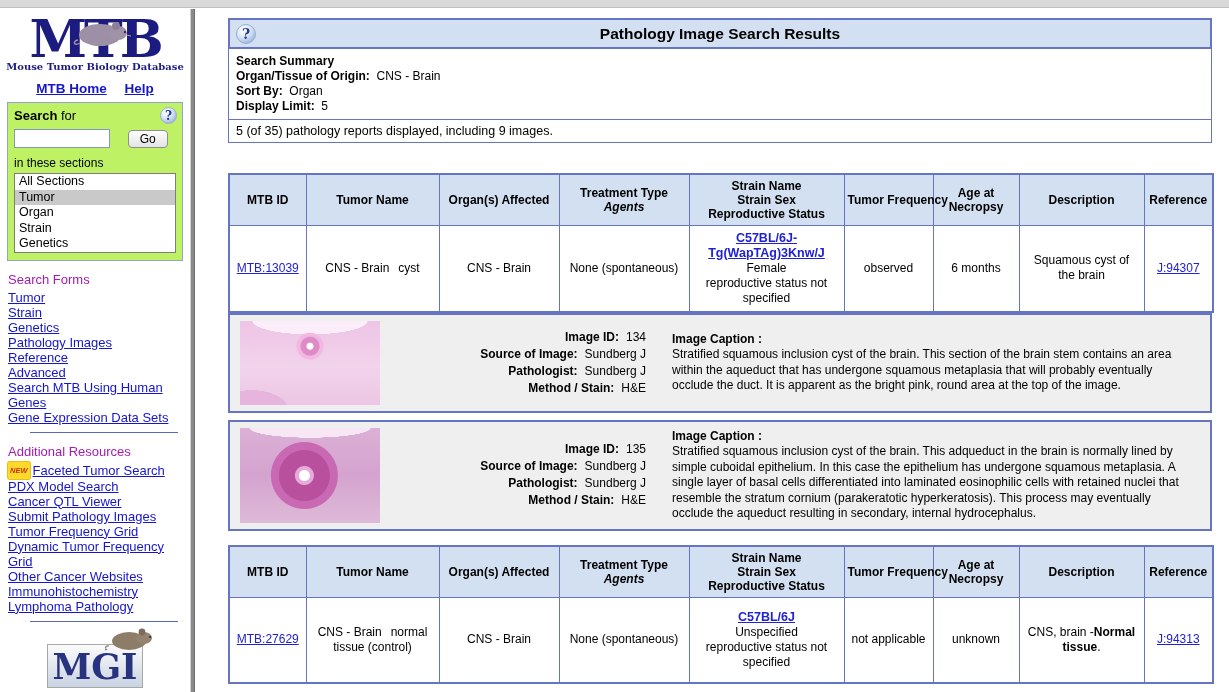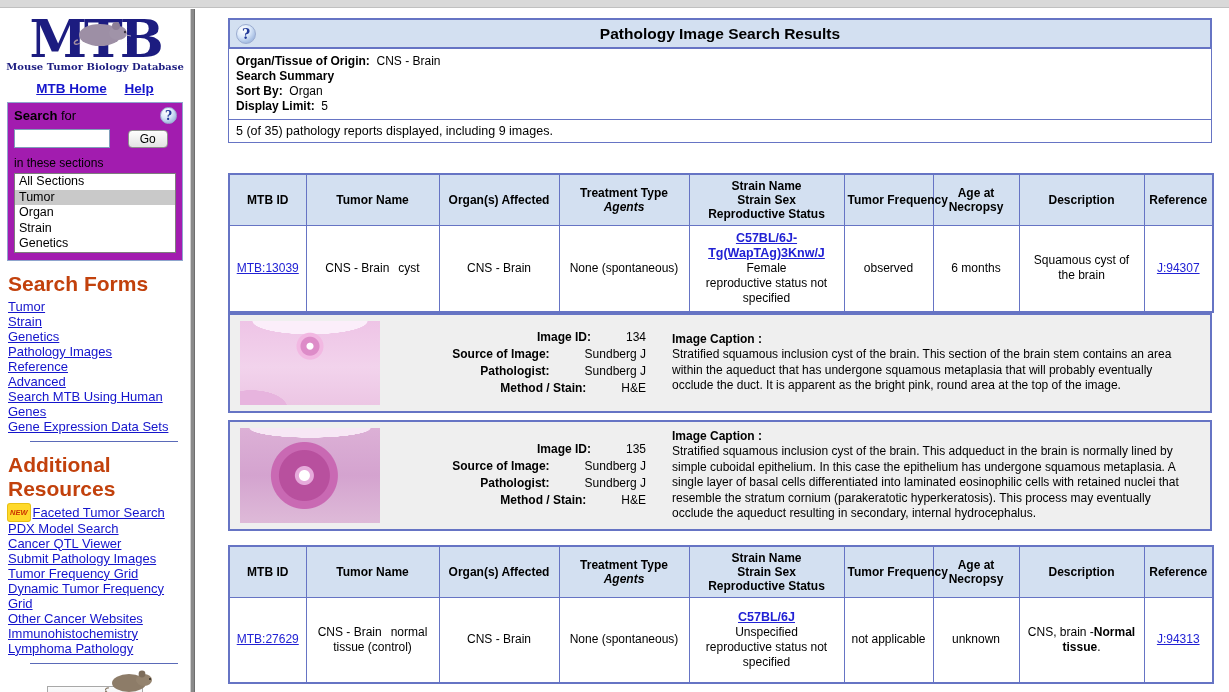--- a/index.html
+++ b/index.html
@@ -18,38 +18,38 @@
 
   .logo-wrap { position: relative; text-align: center; margin-top: 2px; }
   .logo-text { font-family: "DejaVu Serif", serif; font-weight: bold; color: #1c1c80;
     font-size: 52px; line-height: 56px; letter-spacing: -3px; }
   .logo-mouse { position: absolute; top: 6px; left: 72px; }
   .logo-sub { font-family: "DejaVu Serif", serif; font-weight: bold; color: #1c1c80;
     font-size: 10px; margin-top: -6px; }
   .home-help { text-align: center; margin: 9px 0 6px 0; font-size: 13.5px; font-weight: bold; }
   .home-help a { color: #1515cc; margin: 0 7px; }
 
-  .search-panel { margin: 4px 7px 0 7px; background: #a21caf; border: 1px solid #8fa5cd;
+  .search-panel { margin: 4px 7px 0 7px; background: #bef264; border: 1px solid #8fa5cd;
     padding: 5px 6px 7px 6px; position: relative; font-size: 13px; }
   .q-icon { display: inline-block; width: 17px; height: 17px; border-radius: 50%;
     background: radial-gradient(circle at 35% 28%, #ffffff, #dce9fa 40%, #a9c0e4 72%, #8fa9d6);
     border: 1px solid #9bacd0; color: #223a99; font-weight: bold; font-size: 12px;
     text-align: center; line-height: 16px; font-family: "DejaVu Serif", serif; }
   .search-panel .q-icon { position: absolute; right: 5px; top: 4px; }
   .search-row { margin-top: 6px; }
   .search-input { width: 96px; height: 19px; border: 1px solid #7f9db9; background: #fff;
     font-size: 12px; padding: 0 2px; }
   .go-btn { margin-left: 14px; font-size: 12px; padding: 1px 11px; border: 1px solid #8e8e8e;
     border-radius: 4px; background: linear-gradient(#fefefe, #e3e3e3); cursor: pointer; }
   .sections-label { margin-top: 8px; font-size: 12px; }
   .listbox { margin-top: 3px; background: #fff; border: 1px solid #7d7d7d; font-size: 12.5px; }
   .listbox .opt { padding: 0 4px; line-height: 15.5px; cursor: default; }
   .listbox .opt.selected { background: #c9c9c9; }
 
-  .side-heading { font-size: 21px; font-weight: bold; margin: 11px 0 3px 8px; color: #c2410c; }
+  .side-heading { font-size: 13px; font-weight: normal; margin: 11px 0 3px 8px; color: #a21caf; }
   .link-list { margin-left: 8px; width: 178px; font-size: 13px; line-height: 15px; }
   .link-list a { color: #1515cc; display: inline; }
   .link-list .row { margin: 0; }
   .divider { width: 148px; border-top: 1px solid #5a6ab8; margin: 7px 0 0 30px; }
 
   .new-badge { display: inline-block; background: #ffd92b; color: #cc3300; font-weight: bold;
     font-style: italic; font-size: 7.5px; padding: 1px 2px; border-radius: 2px;
     box-shadow: 0 0 0 1px #e8c012; margin-right: 3px; vertical-align: 2px; }
 
   .mgi-wrap { position: relative; width: 96px; margin: 22px auto 0 auto; }
@@ -93,21 +93,21 @@
       radial-gradient(ellipse 95px 22px at 50% 0%, #fbeefa 0 60%, rgba(0,0,0,0) 61%),
       radial-gradient(ellipse 60px 30px at 8% 104%, #e7b4de 0 60%, rgba(0,0,0,0) 61%),
       linear-gradient(180deg, #eec4e6 0%, #f2d3ec 55%, #ecc6e4 100%); }
   .thumb-135 { height: 95px; background:
       radial-gradient(circle at 46% 50%, #ffffff 0 5px, #e6aadb 6px 9px, #b8509e 10px 25px, #c969b3 26px 33px, rgba(0,0,0,0) 34px),
       radial-gradient(ellipse 100px 16px at 50% 0%, #f7e7f5 0 60%, rgba(0,0,0,0) 61%),
       linear-gradient(180deg, #dcb0d6 0%, #d4a3cf 50%, #debad8 100%); }
   .img-details { width: 252px; margin-left: 14px; font-size: 12px; line-height: 17px; flex: none; }
   .d-row { display: flex; justify-content: flex-end; }
   .d-lbl { width: 128px; text-align: right; font-weight: bold; padding-right: 7px; flex: none; }
-  .d-val { text-align: left; margin-left: 28px; }
+  .d-val { text-align: left; }
   .img-caption { flex: 1; margin-left: 26px; margin-right: 8px; font-size: 12px; line-height: 15.5px; }
   .cap-lbl { font-weight: bold; }
 </style>
 </head>
 <body>
 
 <div class="top-strip"></div>
 
 <div class="sidebar">
 
@@ -194,22 +194,22 @@
 
 <div class="main">
 <div class="content">
 
   <div class="hdr-bar">
     <span class="q-icon">?</span>
     <span class="hdr-title">Pathology Image Search Results</span>
   </div>
 
   <div class="summary-box">
+    <div><b>Search Summary</b></div>
     <div><b>Organ/Tissue of Origin:</b>&nbsp;&nbsp;<span>CNS - Brain</span></div>
-    <div><b>Search Summary</b></div>
     <div><b>Sort By:</b>&nbsp;&nbsp;<span>Organ</span></div>
     <div><b>Display Limit:</b>&nbsp;&nbsp;<span>5</span></div>
   </div>
 
   <div class="count-box">5 (of 35) pathology reports displayed, including 9 images.</div>
 
   <div class="gap30"></div>
 
   <table class="results">
     <colgroup>

